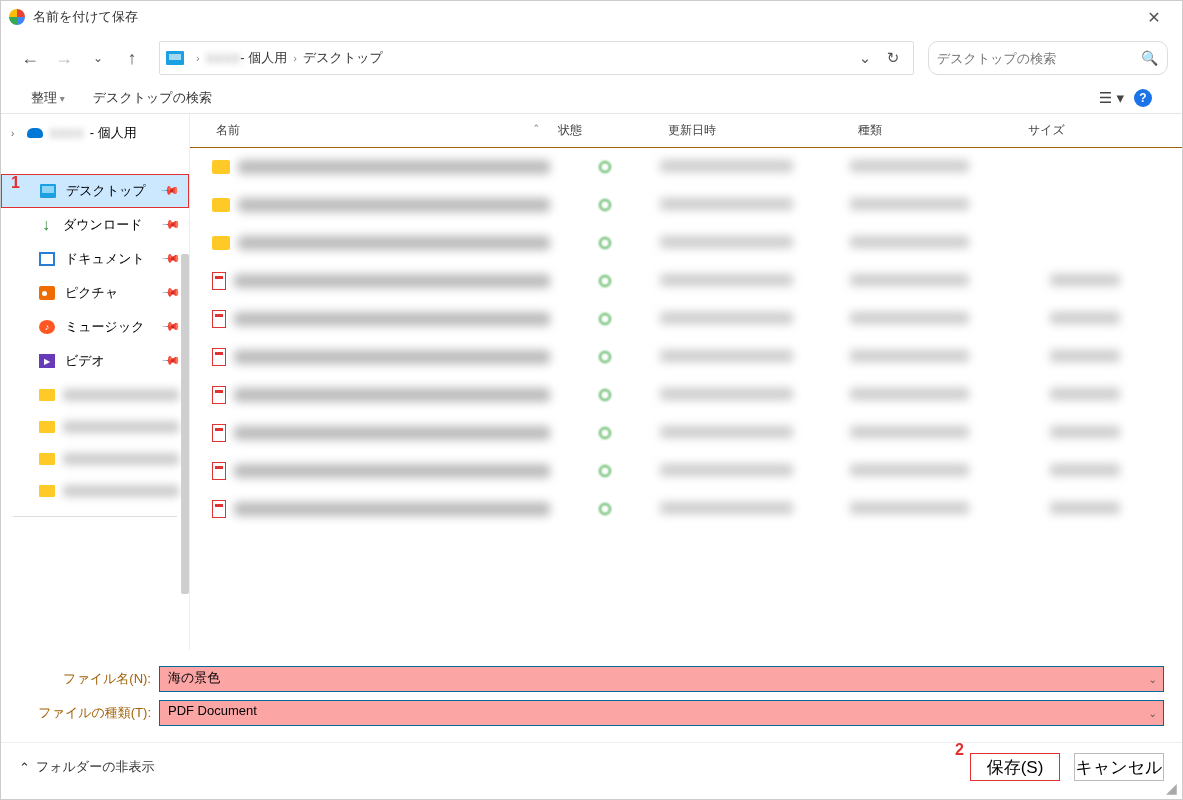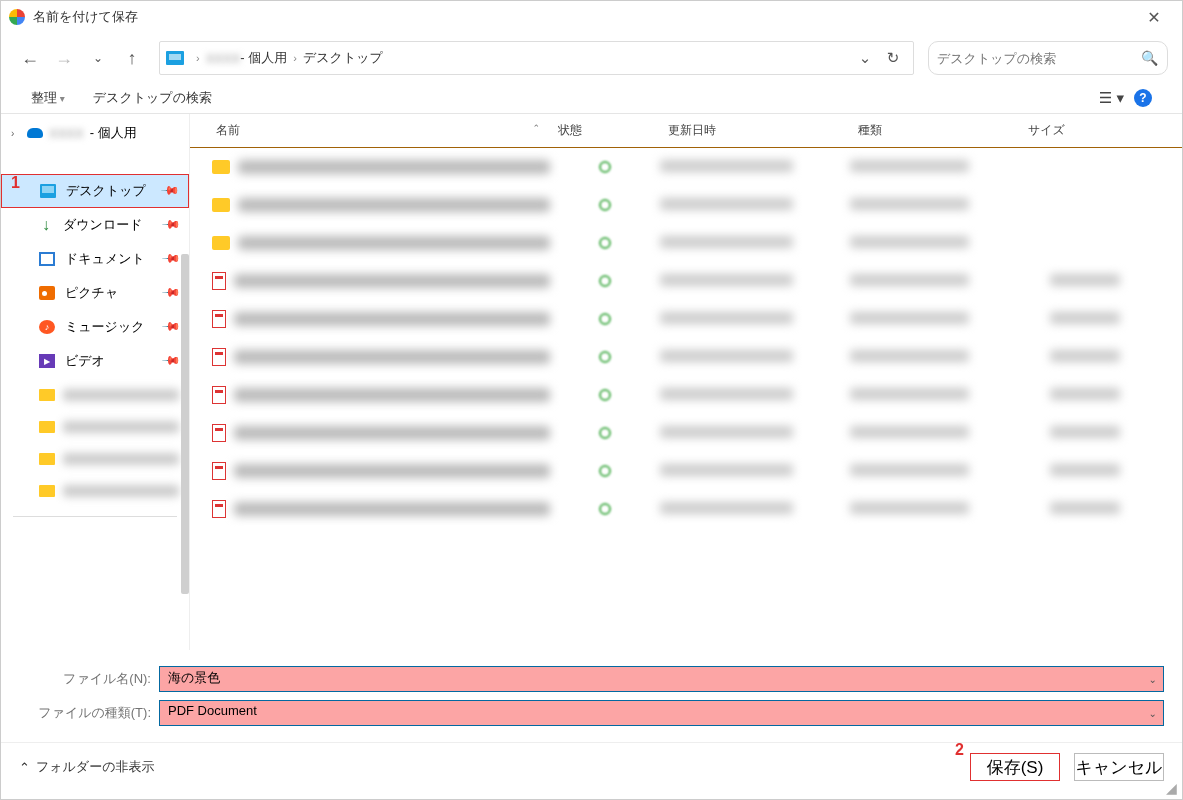--- a/index.html
+++ b/index.html
@@ -86,21 +86,21 @@
   .frow .st { width: 110px; display: flex; justify-content: center; }
   .frow .st .dot { width: 12px; height: 12px; border: 2px solid #4caf50; border-radius: 50%; filter: blur(1px); }
   .frow .dt { width: 190px; }
   .frow .tp { width: 170px; }
   .frow .sz { width: 100px; text-align: right; }
   .frow .dt span, .frow .tp span, .frow .sz span { display: inline-block; height: 12px; width: 70%; background: #ccc; filter: blur(5px); border-radius: 3px; }
 
   
   .form { padding: 16px 18px 8px 18px; font-size: 13px; }
   .form .row { display: flex; align-items: center; margin-bottom: 8px; }
-  .form .row label { width: 140px; text-align: right; padding-right: 8px; color: #737373; }
+  .form .row label { width: 140px; text-align: right; padding-right: 8px; color: #a16207; }
   .form .row .combo { flex: 1; height: 26px; border: 1px solid #0369a1; padding: 2px 24px 2px 8px; font-size: 13px; position: relative; background: #fca5a5; }
   .form .row .combo .caret { position: absolute; right: 6px; top: 50%; transform: translateY(-50%); font-size: 10px; color: #555; }
 
   
   .footer { display: flex; align-items: center; padding: 10px 18px 18px 18px; border-top: 1px solid #eee; position: relative; }
   .footer .hidefolders { display: flex; align-items: center; gap: 6px; font-size: 13px; color: #333; cursor: pointer; }
   .footer .buttons { margin-left: auto; display: flex; gap: 14px; }
   .footer .btn { min-width: 90px; height: 28px; border: 1px solid #bbb; background: #fff; font-size: 17px; display: flex; align-items: center; justify-content: center; cursor: pointer; }
   .footer .btn.save { border: 1.5px solid #e03030; }
   .footer .grip { position: absolute; right: 2px; bottom: 2px; width: 14px; height: 14px; color: #aaa; font-size: 14px; line-height: 10px; }

